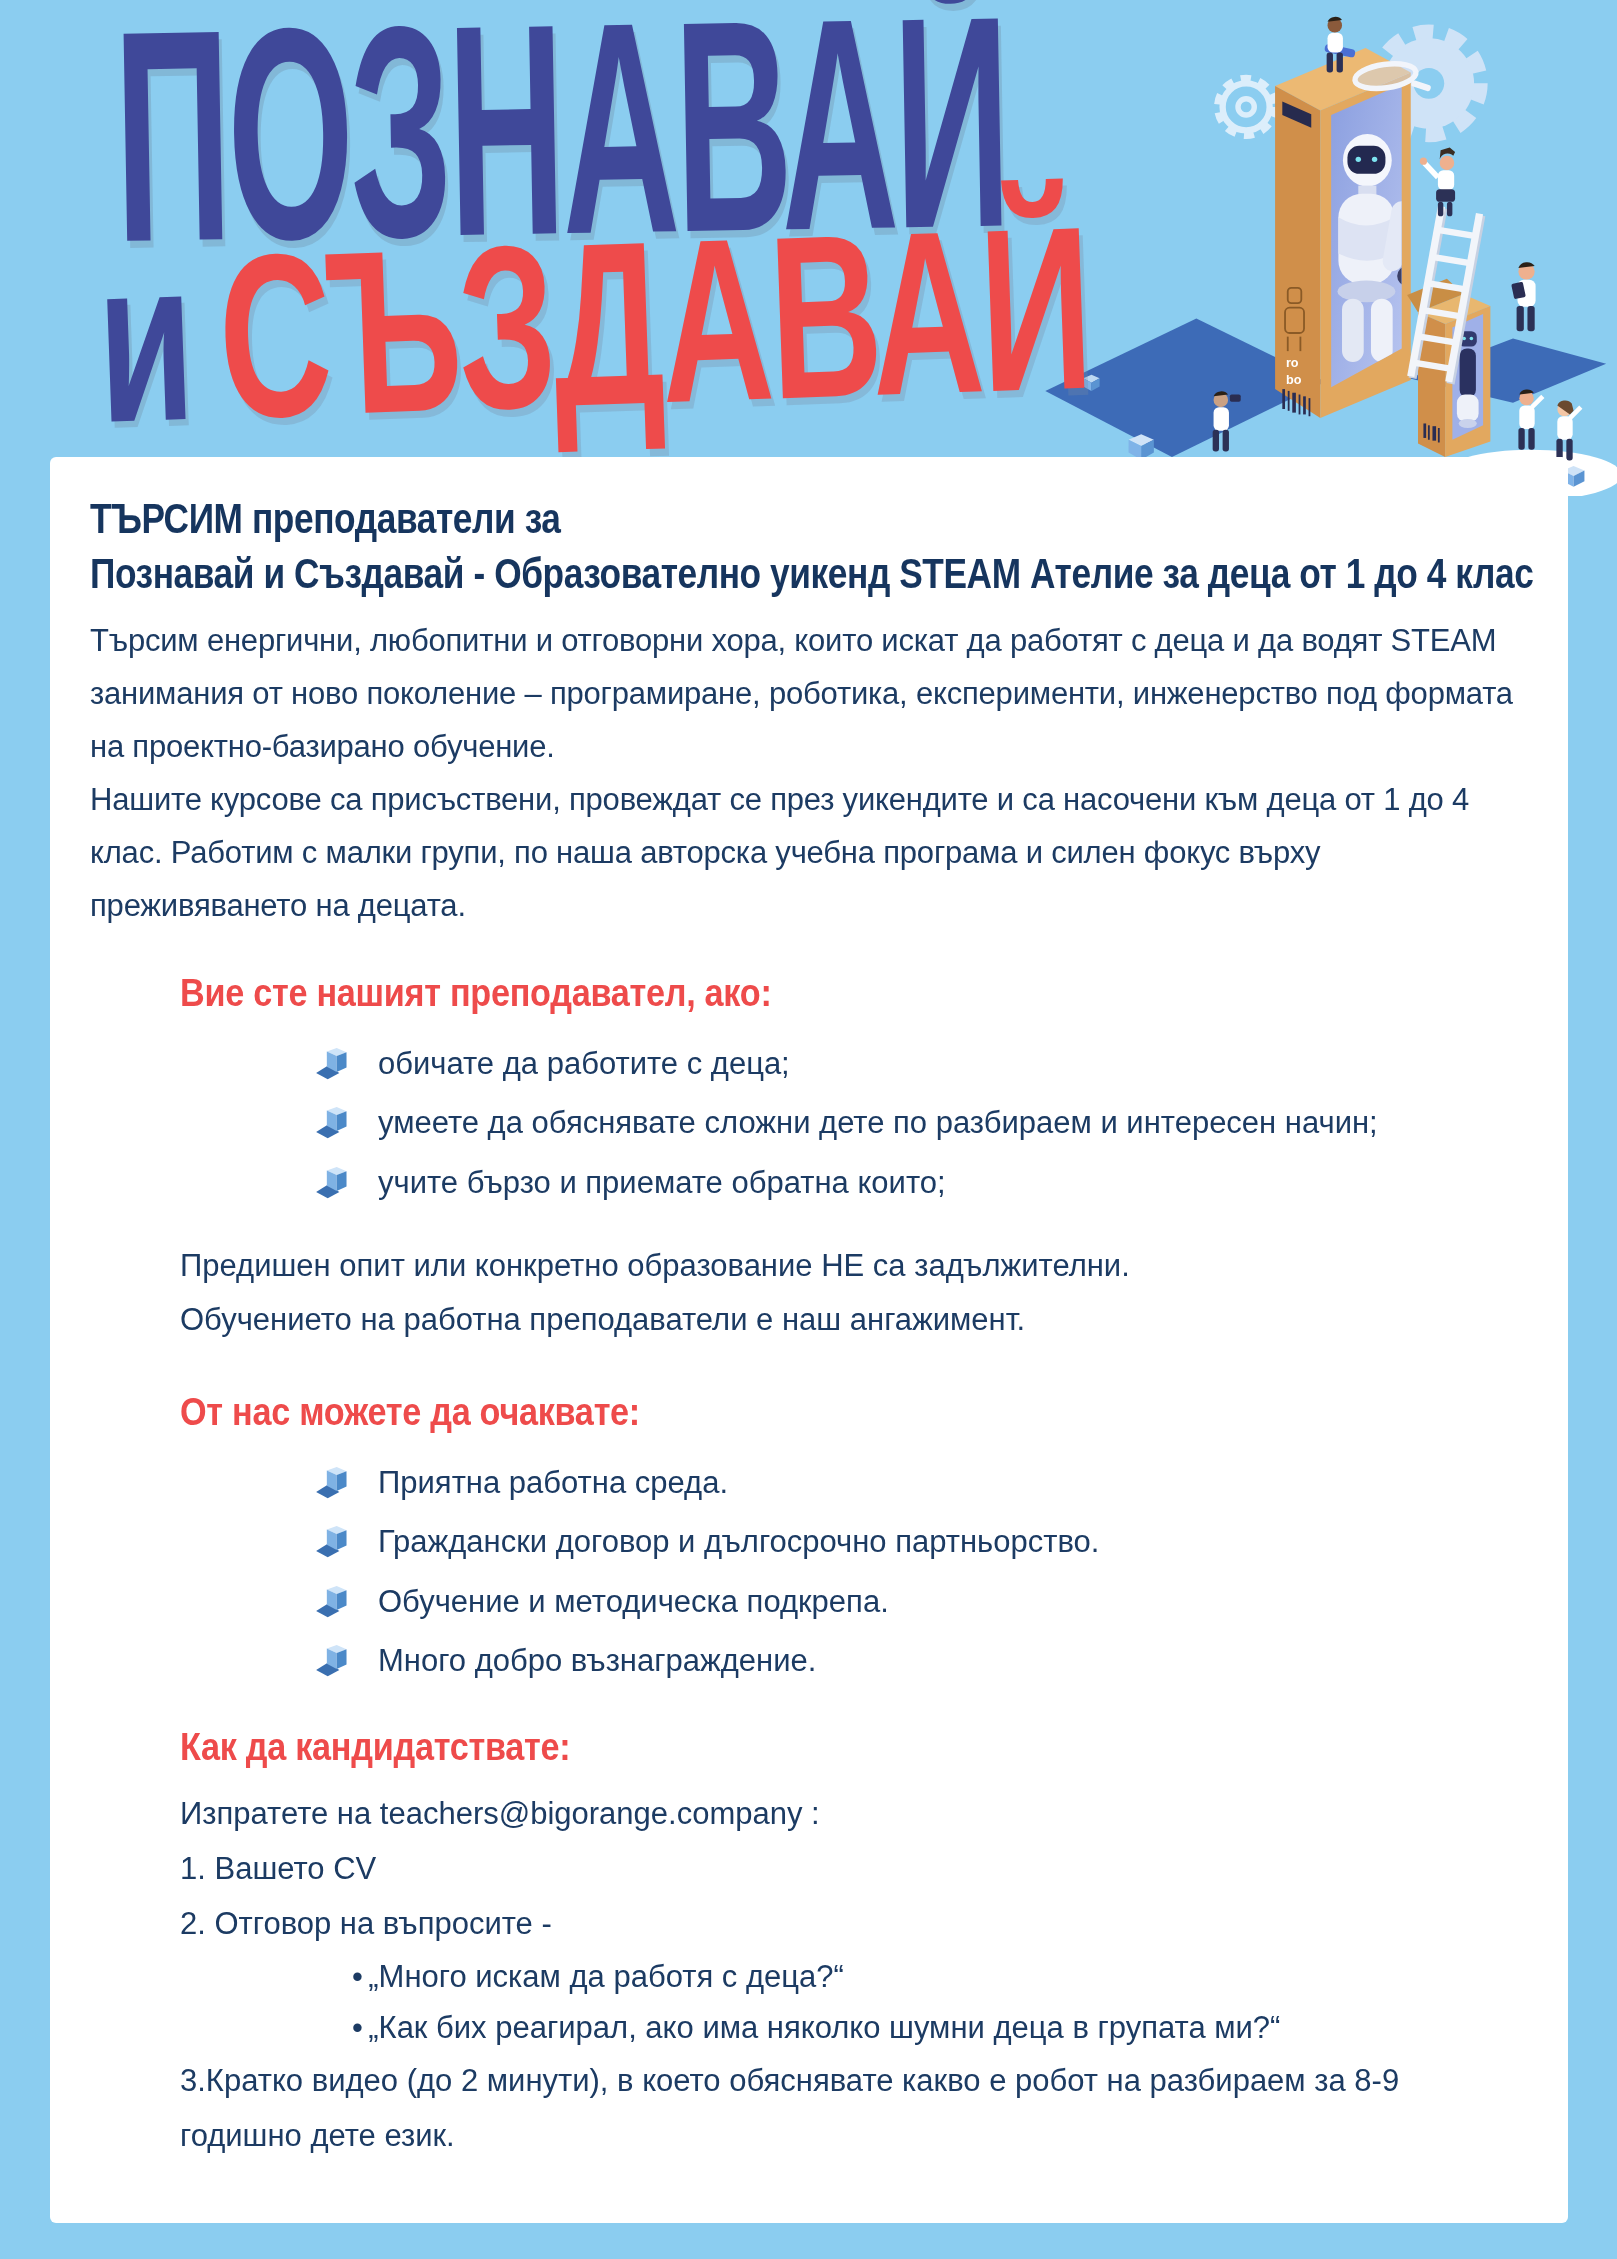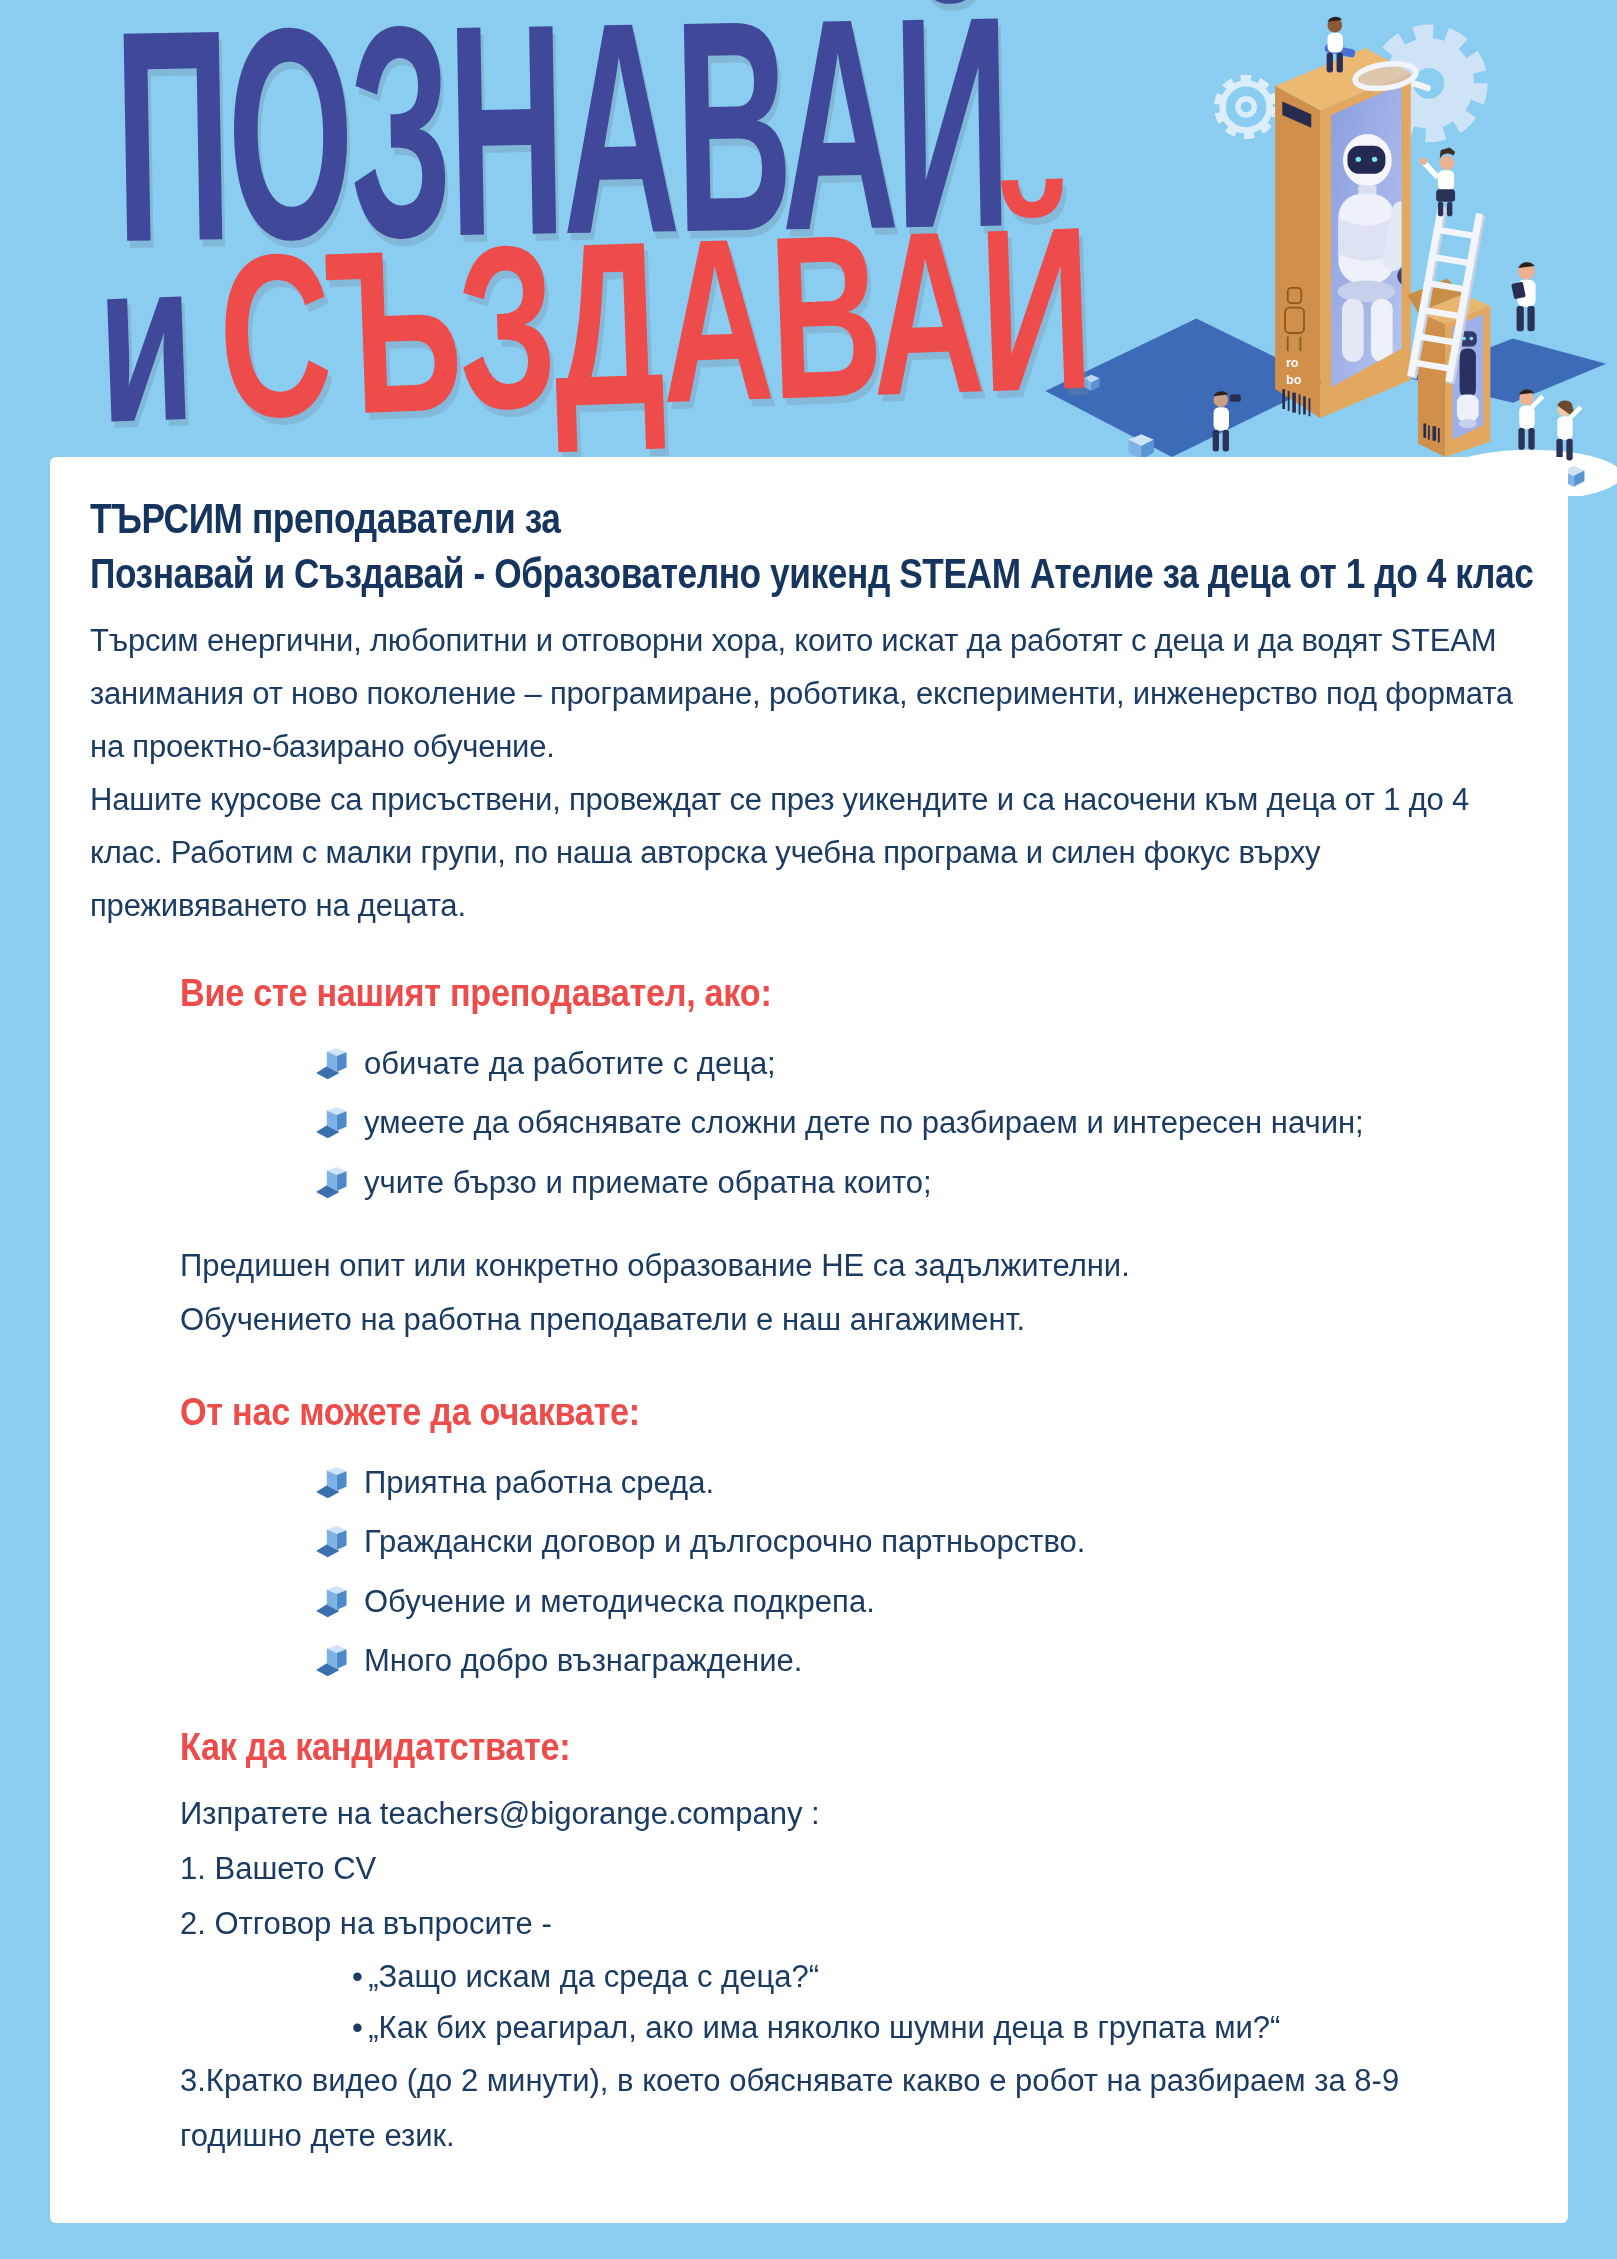--- a/index.html
+++ b/index.html
@@ -48,21 +48,21 @@
   .section { margin-left:90px; }
   .red-head {
     color:#ee4b4b; font-weight:bold; font-size:38px; line-height:47px; margin:0;
     white-space:nowrap; transform:scaleX(0.9); transform-origin:0 0; letter-spacing:-0.3px;
   }
   .sec-qualities { margin-top:38px; }
   .sec-offer    { margin-top:42px; }
   .sec-apply    { margin-top:45px; }
 
   .bullets { margin:29px 0 0 136px; }
-  .bullet-row { display:flex; align-items:center; gap:12px; margin-bottom:23.5px; font-size:31px; }
+  .bullet-row { display:flex; align-items:center; gap:26px; margin-bottom:23.5px; font-size:31px; }
   .cube { width:36px; height:34px; flex:0 0 auto; }
 
   .note { margin:38px 0 0 90px; font-size:31px; line-height:54px; }
 
   .apply-line { font-size:31px; line-height:55px; margin:0; }
   .apply-first { margin-top:14.5px; }
   .sub-bullet { margin-left:172px; font-size:31px; line-height:51px; }
   .sub-bullet .dot { margin-right:5.4px; }
   .final-step { max-width:1230px; }
 </style>
@@ -329,20 +329,20 @@
           <span>Много добро възнаграждение.</span>
         </div>
       </div>
     </div>
 
     <div class="section sec-apply">
       <h2 class="red-head">Как да кандидатствате:</h2>
       <p class="apply-line apply-first">Изпратете на teachers@bigorange.company :</p>
       <p class="apply-line">1. Вашето CV</p>
       <p class="apply-line">2. Отговор на въпросите  -</p>
-      <div class="sub-bullet"><span class="dot">•</span><span>„Защо искам да среда с деца?“</span></div>
+      <div class="sub-bullet"><span class="dot">•</span><span>„Много искам да работя с деца?“</span></div>
       <div class="sub-bullet"><span class="dot">•</span><span>„Как бих реагирал, ако има няколко шумни деца в групата ми?“</span></div>
       <p class="apply-line final-step">3.Кратко видео (до 2 минути), в което обяснявате какво е робот на разбираем за 8-9 годишно дете език.</p>
     </div>
 
   </div>
 </div>
 
 
 </body></html>

